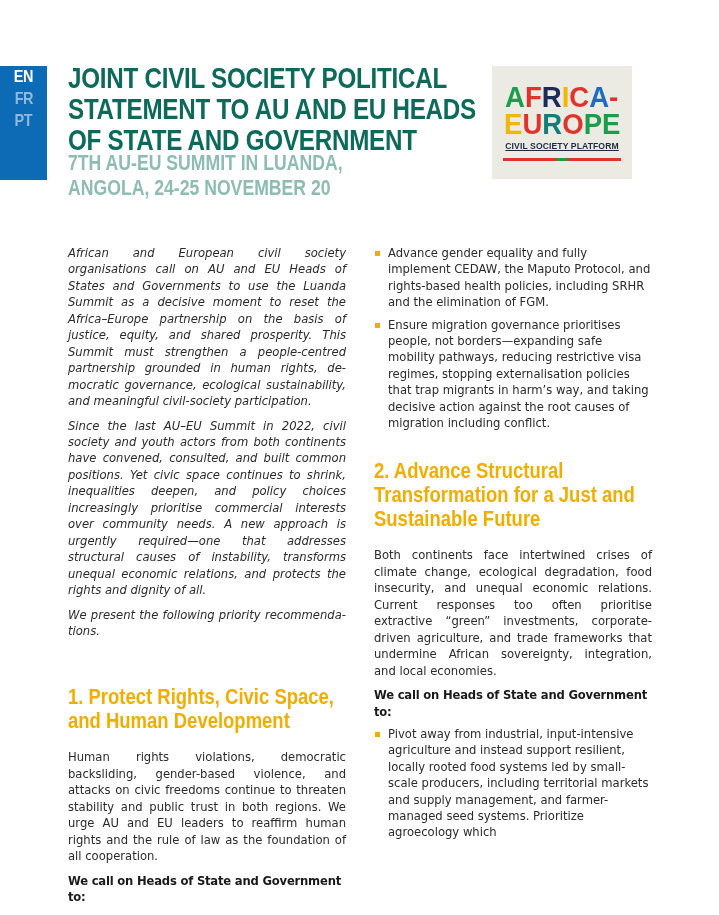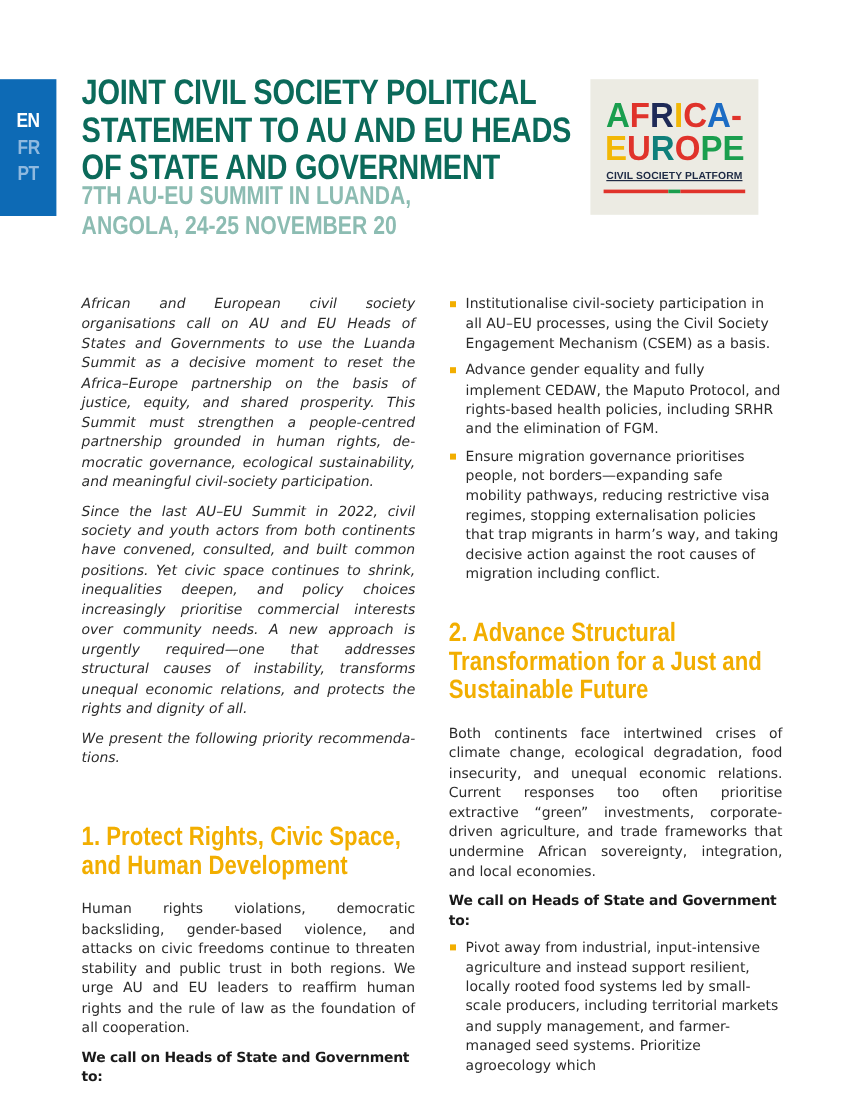--- a/index.html
+++ b/index.html
@@ -2,21 +2,20 @@
 <html><head>
 <meta charset="utf-8">
 <style>
   * { box-sizing: border-box; margin: 0; padding: 0; }
   html, body { width: 719px; height: 915px; overflow: hidden; background: #ffffff; }
   body { position: relative; font-family: "DejaVu Sans", sans-serif; color: #2b2b2b; }
 
   .lang-tab {
     position: absolute; left: 0; top: 66px; width: 47px; height: 114px;
     background: #0d6ab5; display: flex; flex-direction: column; align-items: center;
-    padding-top: 24px;
   }
   .lang-tab span {
     font-family: "Liberation Sans", sans-serif; font-weight: bold; font-size: 17px;
     line-height: 22px; letter-spacing: -0.5px; transform: scaleX(0.85); display: block;
     cursor: pointer;
   }
   .lang-en { color: #ffffff; }
   .lang-other { color: #8fb9df; }
 
   .title-block { position: absolute; left: 68px; top: 62px; width: 420px; }
@@ -114,21 +113,20 @@
   <div style="height:16px"></div>
   <p class="just">Human rights violations, democratic backsliding, gender-based violence, and attacks on civic free­doms continue to threaten stability and public trust in both regions. We urge AU and EU leaders to reaffirm human rights and the rule of law as the foundation of all cooperation.</p>
   <div class="call">We call on Heads of State and Government to:</div>
   <ul class="bullets">
     <li><span>Guarantee fundamental freedoms, ensure protection for human rights defenders, journalists, women activists, minority groups, people with disabilities, and environmental defenders.</span></li>
   </ul>
 </div>
 
 <div class="col col2">
   <ul class="bullets">
-    <li><span class="bullet"></span><span>Institutionalise civil-society participation in all AU–EU processes, using the Civil Society Engagement Mechanism (CSEM) as a basis.</span></li>
     <li><span class="bullet"></span><span>Advance gender equality and fully implement CEDAW, the Maputo Protocol, and rights-based health policies, including SRHR and the elimination of FGM.</span></li>
     <li><span class="bullet"></span><span>Ensure migration governance prioritises people, not borders—expanding safe mobility pathways, reducing restrictive visa regimes, stopping externalisation policies that trap migrants in harm’s way, and taking decisive action against the root causes of migration including conflict.</span></li>
   </ul>
 
   <div style="height:22px"></div>
   <h2 class="section-heading" style="width:330px">2. Advance Structural Transformation for a Just and Sustainable Future</h2>
   <div style="height:16px"></div>
   <p class="just">Both continents face intertwined crises of climate change, ecological degradation, food insecurity, and unequal economic relations. Current res­ponses too often prioritise extractive “green” in­vestments, corporate-driven agriculture, and trade frameworks that undermine African sove­reignty, integration, and local economies.</p>
   <div class="call">We call on Heads of State and Government to:</div>
   <ul class="bullets">

